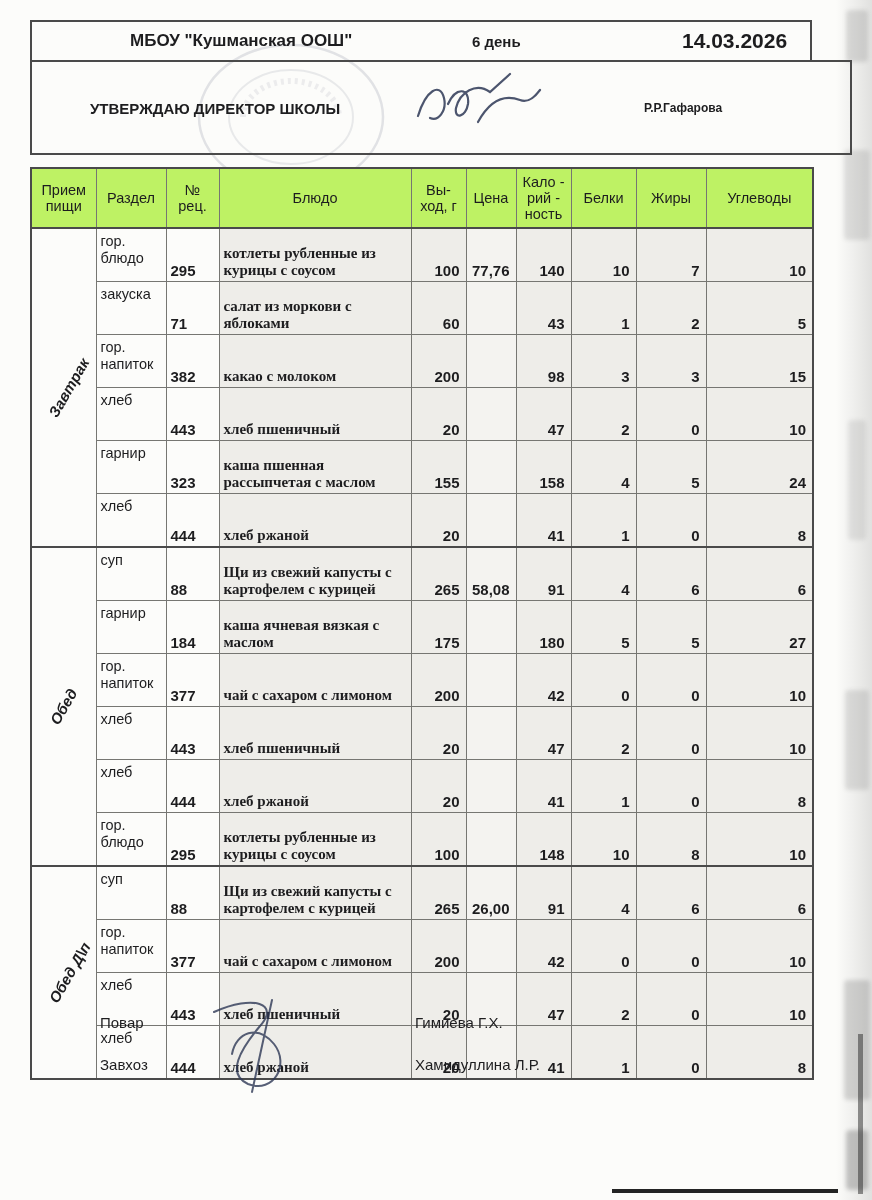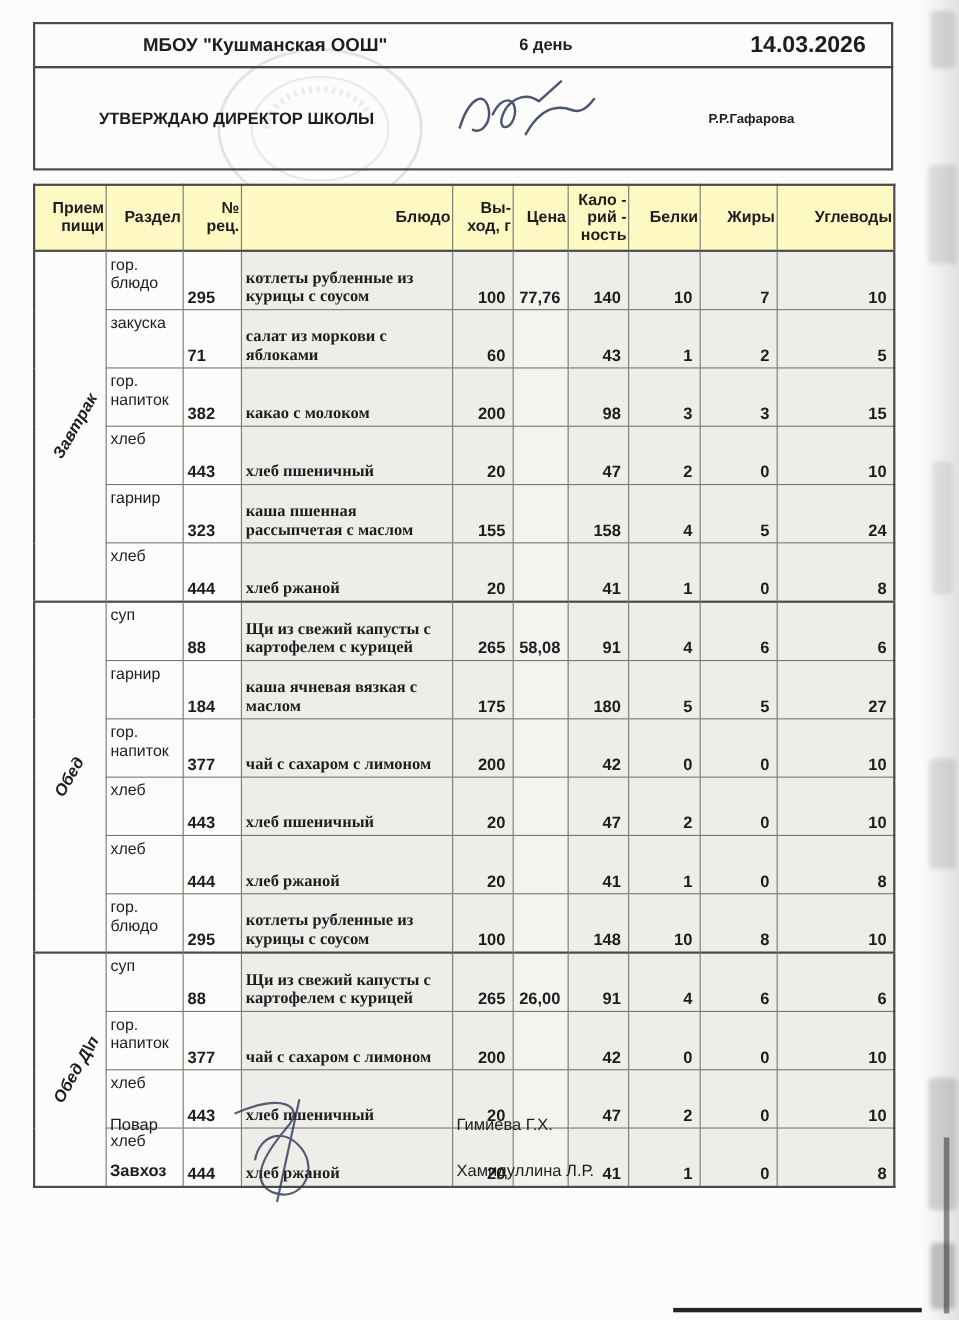--- a/index.html
+++ b/index.html
@@ -22,43 +22,43 @@
   .s2{top:150px;right:2px;width:26px;height:90px;opacity:.15;}
   .s3{top:420px;right:6px;width:18px;height:120px;opacity:.12;}
   .s4{top:690px;right:3px;width:24px;height:100px;opacity:.16;}
   .s5{top:980px;right:2px;width:26px;height:120px;opacity:.22;}
   .s6{top:1130px;right:4px;width:22px;height:60px;opacity:.32;}
   .scan-bottomline{position:absolute;left:612px;bottom:7px;width:226px;height:4px;background:#242424;}
   .scan-rightline{position:absolute;right:9px;bottom:6px;width:5px;height:160px;background:rgba(40,40,40,.5);}
   
   .box{position:absolute;border:2px solid #4a4a4a;background:transparent;}
   .box1{left:30px;top:20px;width:778px;height:38px;}
-  .box2{left:30px;top:60px;width:778px;height:91px;}
+  .box2{left:30px;top:60px;width:778px;height:91px;padding-left:40px;}
   .abs{position:absolute;top:50%;transform:translateY(-50%);white-space:nowrap;}
   .t-school{left:98px;font-size:17px;font-weight:700;}
   .t-day{left:440px;font-size:15px;font-weight:700;}
   .t-date{left:650px;font-size:21px;font-weight:700;}
   .t-approve{left:58px;font-size:15px;font-weight:700;}
   .t-director{left:612px;font-size:12px;font-weight:700;}
   
   .stamp{position:absolute;left:195px;top:40px;pointer-events:none;}
   .sig-top{position:absolute;left:408px;top:68px;pointer-events:none;}
   .sig-bottom{position:absolute;left:196px;top:992px;pointer-events:none;}
   
   .menu-table{
     position:absolute;left:30px;top:167px;
     width:782px;border-collapse:collapse;table-layout:fixed;
     font-size:15px;
   }
   .menu-table,.menu-table td,.menu-table th{border:1px solid #767672;}
   .menu-table{border:2px solid #4a4a4a;}
   .menu-table thead th{
-    height:56px;font-weight:700;font-size:14.5px;
-    text-align:right;vertical-align:middle;
-    white-space:pre-line;line-height:16px;background:#fef9c3;
+    height:56px;font-weight:400;font-size:14.5px;
+    text-align:center;vertical-align:middle;
+    white-space:pre-line;line-height:16px;background:#bef264;
   }
   .menu-table tbody td{
     height:46px;vertical-align:bottom;
     padding:2px 4px;line-height:17px;white-space:pre-line;
   }
   .menu-table tbody tr.group-start td{border-top:2px solid #4a4a4a;}
   .meal-cell{text-align:center;vertical-align:middle !important;background:#fcfcfa;}
   .meal-cell .rot{
     display:inline-block;transform:rotate(-60deg);
     font-weight:700;font-style:italic;font-size:15px;white-space:nowrap;
@@ -67,21 +67,21 @@
   .c-rec{font-weight:700;padding-right:2px !important;}
   .c-dish{font-weight:700;background:#eeede9;font-family:Liberation Serif, serif;}
   .c-out,.c-price,.c-kcal,.c-protein,.c-fat,.c-carbs{
     text-align:right;font-weight:700;background:#eeede9;padding-right:6px !important;
   }
   .c-price{background:#f4f3f0;}
   
   .footer-line{position:absolute;font-size:15px;}
   .f-cook-label{left:100px;top:1014px;}
   .f-cook-name{left:415px;top:1014px;}
-  .f-steward-label{left:100px;top:1056px;font-weight:bold;}
+  .f-steward-label{left:100px;top:1056px;}
   .f-steward-name{left:415px;top:1056px;}
 </style>
 </head>
 <body>
 
 <div class="page">
 
   <div class="scan-strip"></div>
   <div class="smudge s1"></div>
   <div class="smudge s2"></div>

